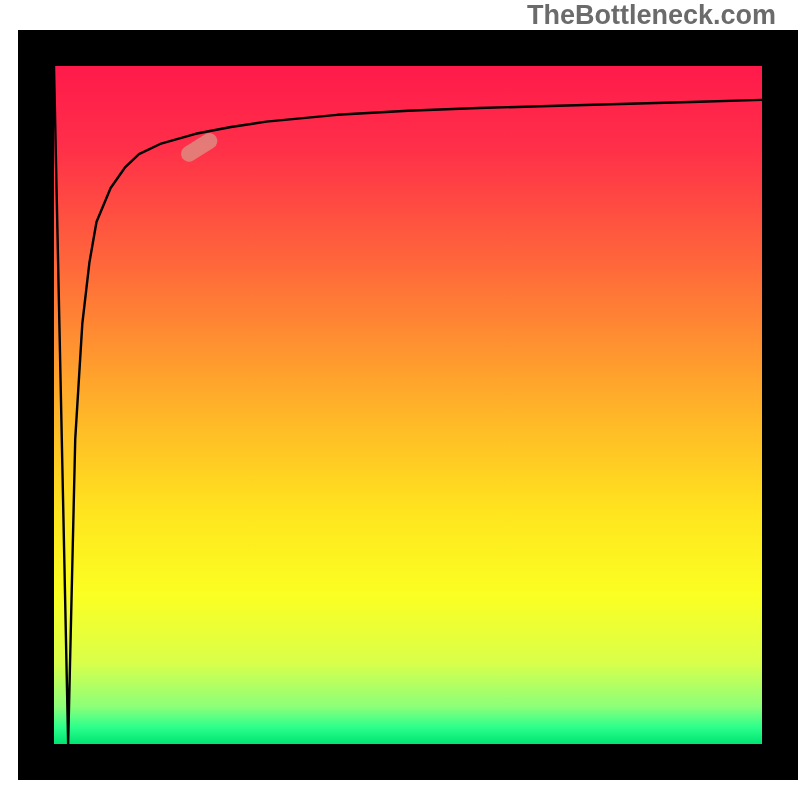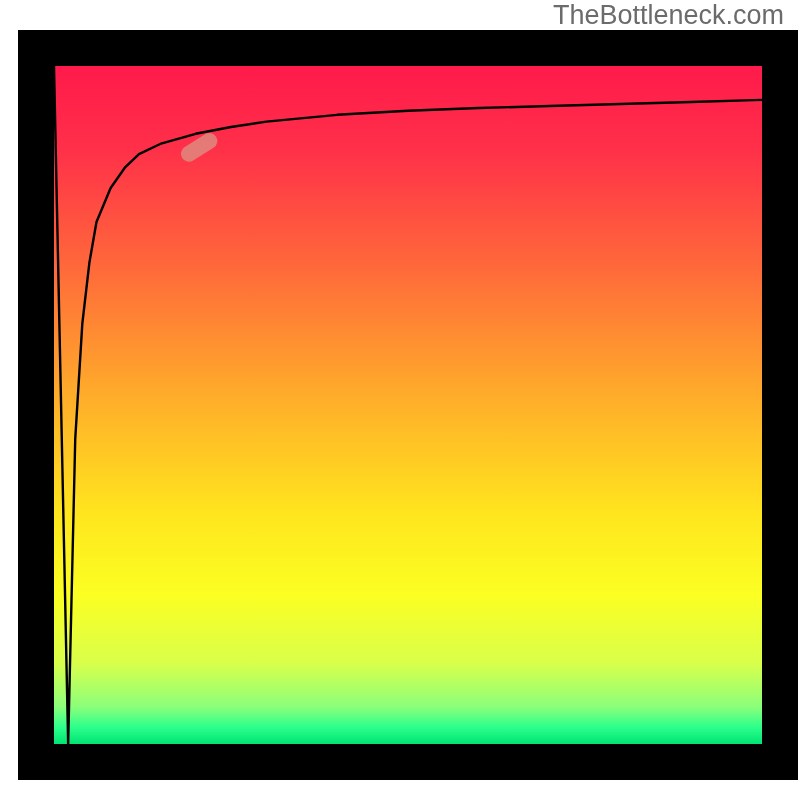--- a/index.html
+++ b/index.html
@@ -12,23 +12,23 @@
     font-family: Arial, Helvetica, sans-serif;
   }
   .stage {
     position: relative;
     width: 800px;
     height: 800px;
   }
   .watermark {
     position: absolute;
     top: 0;
-    right: 16px;
+    right: 24px;
     font-size: 27px;
-    font-weight: 400;
+    font-weight: 700;
     color: #6b6b6b;
     letter-spacing: 0px;
     z-index: 10;
   }
   svg {
     position: absolute;
     left: 0;
     top: 0;
     width: 800px;
     height: 800px;

